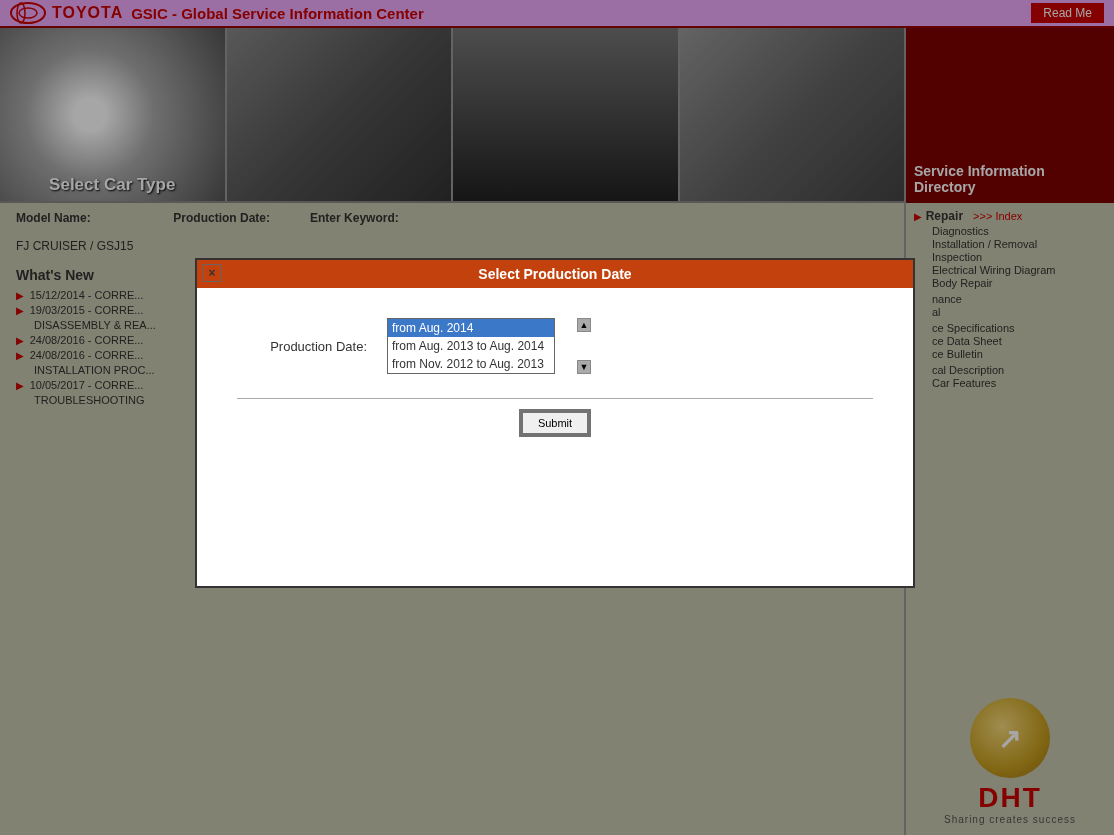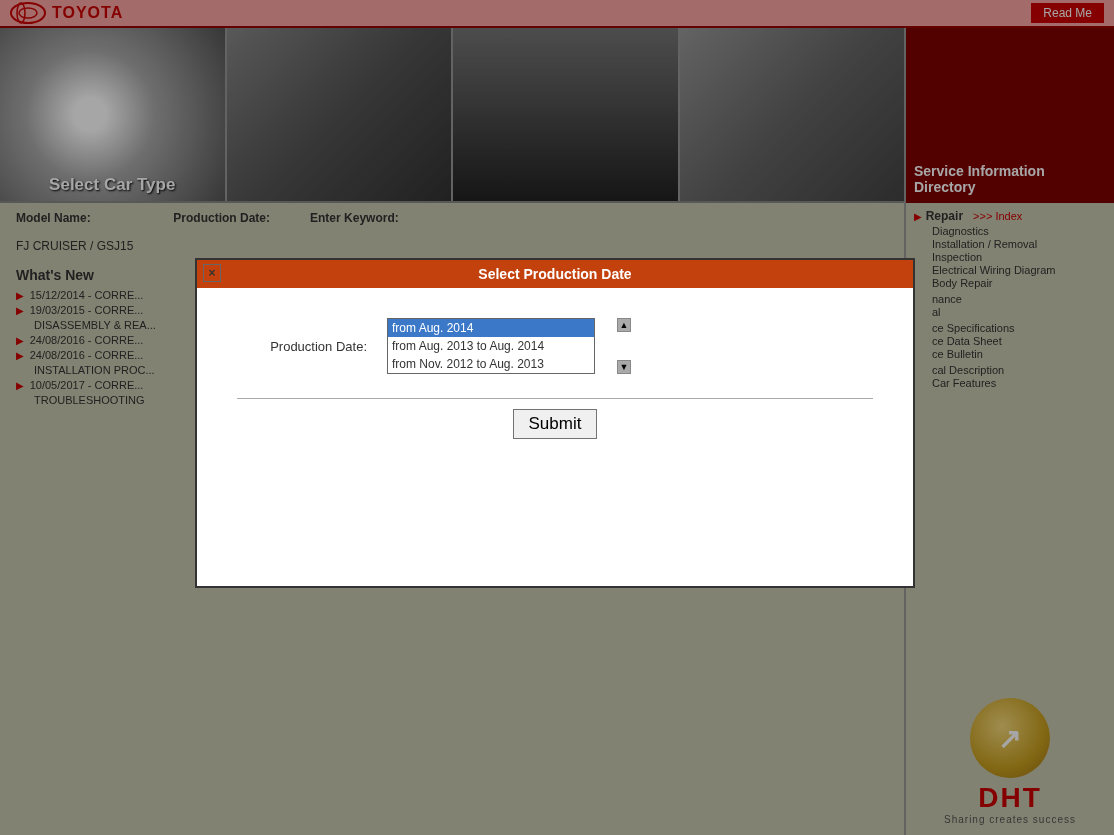--- a/index.html
+++ b/index.html
@@ -1,20 +1,20 @@
 <!DOCTYPE html>
 <html><head>
   <meta charset="utf-8">
   <style>
     * { margin: 0; padding: 0; box-sizing: border-box; }
     body { width: 1114px; height: 835px; font-family: Arial, sans-serif; font-size: 12px; background: #c8c8b0; overflow: hidden; position: relative; }
 
     
     #header {
-      background: #fca5a5;
+      background: #f0abfc;
       height: 28px;
       display: flex;
       align-items: center;
       padding: 0 10px;
       border-bottom: 2px solid #900;
     }
     #header .toyota-logo {
       display: flex; align-items: center; gap: 6px;
     }
     #header .toyota-text {
@@ -280,34 +280,34 @@
       border-top: 1px solid #aaa;
       margin: 10px 0 10px 0;
     }
     #modal-submit-row {
       display: flex;
       justify-content: center;
       margin-bottom: 10px;
     }
     #submit-btn {
       background: #f0f0f0;
-      border: 1px solid #737373;
+      border: 4px solid #737373;
       padding: 4px 15px;
-      font-size: 17px;
+      font-size: 11px;
       cursor: pointer;
       font-weight: normal;
     }
 
     
     .listbox-wrapper {
       position: relative;
       display: inline-block;
     }
     .listbox {
-      width: 208px;
+      width: 168px;
       height: 56px;
       border: 1px solid #666;
       overflow-y: auto;
       font-size: 12px;
     }
     .listbox-item {
       padding: 2px 4px;
       cursor: pointer;
       color: #333;
     }
@@ -327,20 +327,21 @@
 
 <div id="header">
   <div class="toyota-logo">
     <svg class="toyota-oval" viewBox="0 0 36 22">
       <ellipse cx="18" cy="11" rx="17" ry="10" fill="none" stroke="#cc0000" stroke-width="2"></ellipse>
       <ellipse cx="18" cy="11" rx="9" ry="5" fill="none" stroke="#cc0000" stroke-width="1.5"></ellipse>
       <ellipse cx="11" cy="11" rx="4" ry="10" fill="none" stroke="#cc0000" stroke-width="1.5"></ellipse>
     </svg>
     <span class="toyota-text">TOYOTA</span>
   </div>
+  <span class="gsic-title">GSIC - Global Service Information Center</span>
   <button class="read-me-btn">Read Me</button>
 </div>
 
 <div id="main-layout">
 
   <div id="left-area">
 
     <div id="photo-strip">
       <div class="photo-cell photo-1">
         <span class="photo-cell-label">Select Car Type</span>

